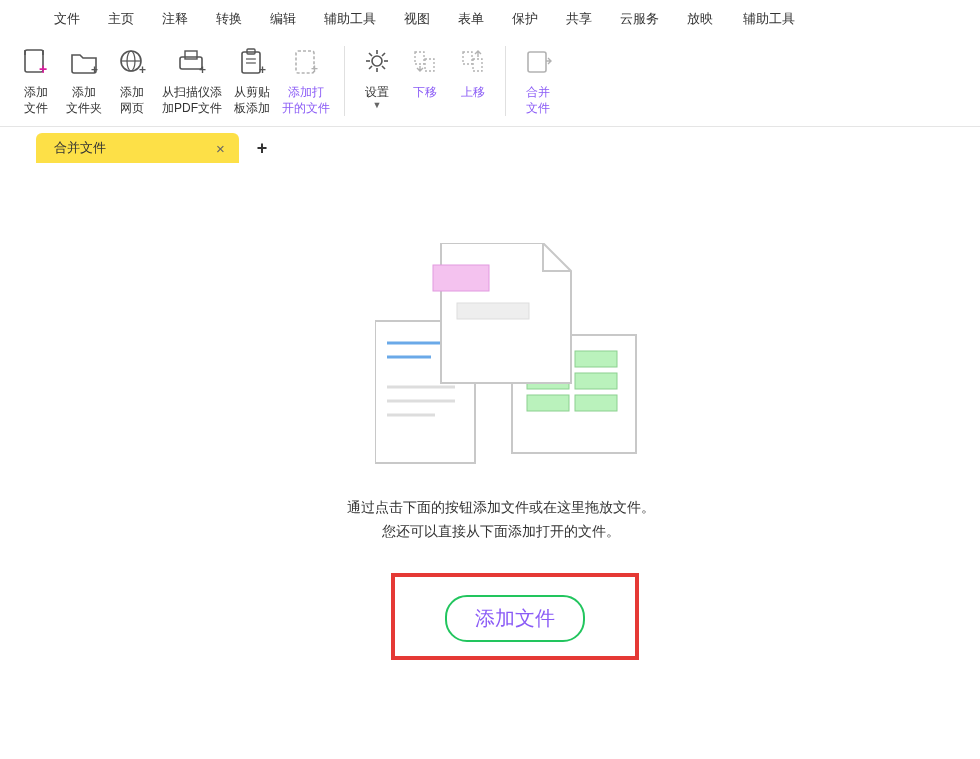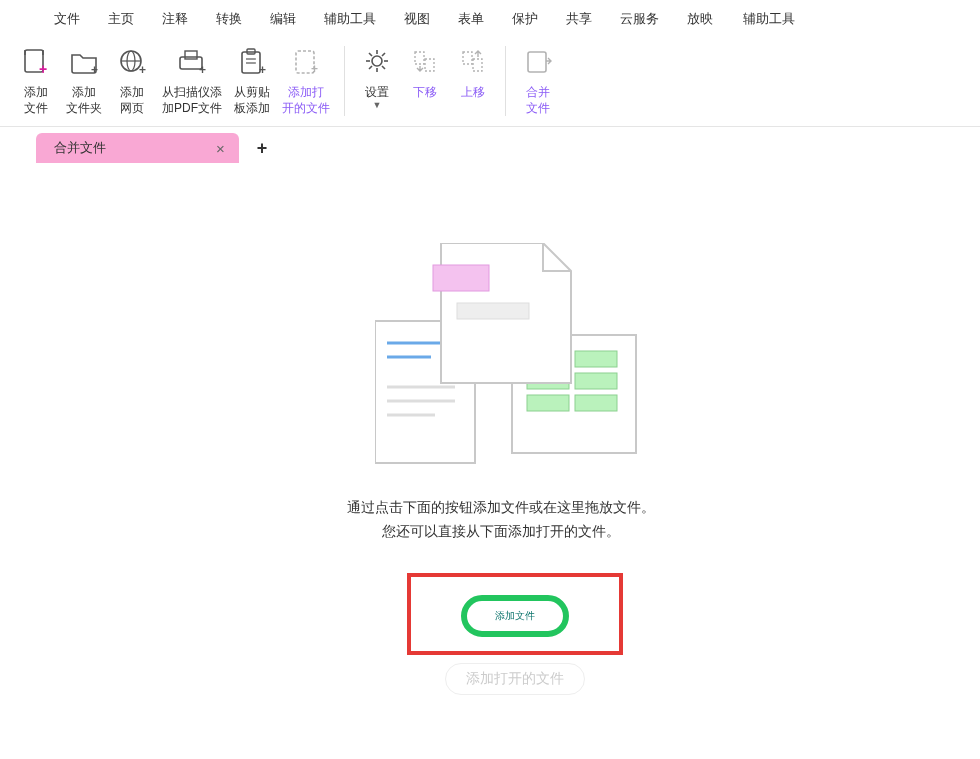--- a/index.html
+++ b/index.html
@@ -12,33 +12,33 @@
     .toolbar { display: flex; padding: 8px 12px 6px 12px; gap: 0; border-bottom: 1px solid #e5e5e5; }
     .tool-btn { display: flex; flex-direction: column; align-items: center; justify-content: flex-start; padding: 4px 6px 4px 6px; cursor: pointer; min-width: 48px; }
     .tool-icon { width: 32px; height: 32px; display: flex; align-items: center; justify-content: center; margin-bottom: 6px; }
     .tool-label { font-size: 12px; text-align: center; line-height: 1.35; white-space: pre-line; }
     .tool-btn.disabled .tool-label { color: #8b5cf6; }
     .tool-btn.disabled svg { opacity: 0.45; }
     .tool-sep { width: 1px; background: #e0e0e0; margin: 4px 8px; }
     .dropdown-arrow { font-size: 9px; color: #666; margin-top: 1px; line-height: 1; }
     
     .tab-bar { display: flex; align-items: center; padding: 6px 0 0 36px; height: 36px; gap: 14px; }
-    .tab { display: flex; align-items: center; padding: 6px 14px 6px 18px; gap: 110px; background: #f9a8d4; border-radius: 6px 6px 0 0; cursor: pointer; position: relative; }
+    .tab { display: flex; align-items: center; padding: 6px 14px 6px 18px; gap: 110px; background: #fde047; border-radius: 6px 6px 0 0; cursor: pointer; position: relative; }
     .tab-label { font-size: 13px; color: #333; }
     .tab-close { font-size: 15px; color: #666; cursor: pointer; }
     .tab-new { font-size: 18px; font-weight: bold; color: #333; cursor: pointer; padding: 0 4px; }
     
     .content { position: relative; height: calc(100% - 170px); display: flex; flex-direction: column; align-items: center; justify-content: flex-start; padding-top: 80px; }
     
     .doc-illustration { position: relative; width: 280px; height: 230px; margin-bottom: 26px; margin-left: 50px; }
     
     .hint-line { font-size: 14px; color: #333; margin-bottom: 6px; text-align: center; margin-left: 22px; }
     
     .btn-box { margin-top: 26px; margin-left: 50px; padding: 18px 50px 14px 50px; border: 4px solid #e53935; display: flex; justify-content: center; }
-    .pill-btn { padding: 8px 28px; border: 6px solid #22c55e; border-radius: 22px; font-size: 10px; color: #0f766e; cursor: pointer; background: #fff; }
+    .pill-btn { padding: 8px 28px; border: 2px solid #22c55e; border-radius: 22px; font-size: 20px; color: #8b5cf6; cursor: pointer; background: #fff; }
     .ghost-btn { margin-top: 8px; margin-left: 50px; padding: 6px 20px; border: 1px solid #eee; border-radius: 22px; font-size: 14px; color: #ccc; cursor: pointer; background: #fff; }
   </style>
 </head>
 <body>
 
 <div class="menu-bar">
   <div class="menu-item">文件</div>
   <div class="menu-item">主页</div>
   <div class="menu-item">注释</div>
   <div class="menu-item">转换</div>
@@ -209,14 +209,13 @@
       <path d="M 168 0 L 168 28 L 196 28" fill="none" stroke="#c8c8c8" stroke-width="2"></path>
       <rect x="58" y="22" width="56" height="26" fill="#f4c2ef" stroke="#e29ae0"></rect>
       <rect x="82" y="60" width="72" height="16" fill="#eee" stroke="#ddd"></rect>
     </svg>
   </div>
   <div class="hint-line">通过点击下面的按钮添加文件或在这里拖放文件。</div>
   <div class="hint-line">您还可以直接从下面添加打开的文件。</div>
   <div class="btn-box">
     <div class="pill-btn">添加文件</div>
   </div>
-  <div class="ghost-btn">添加打开的文件</div>
 </div>
 
 </body></html>

